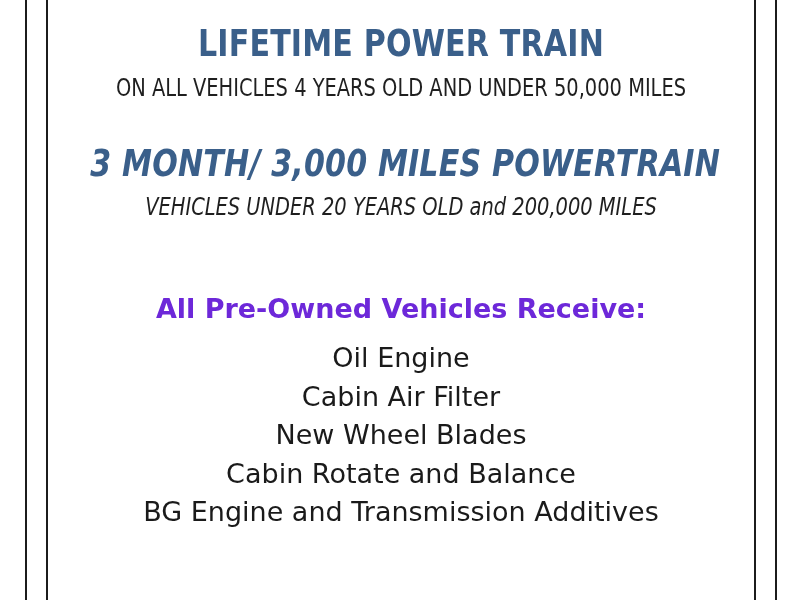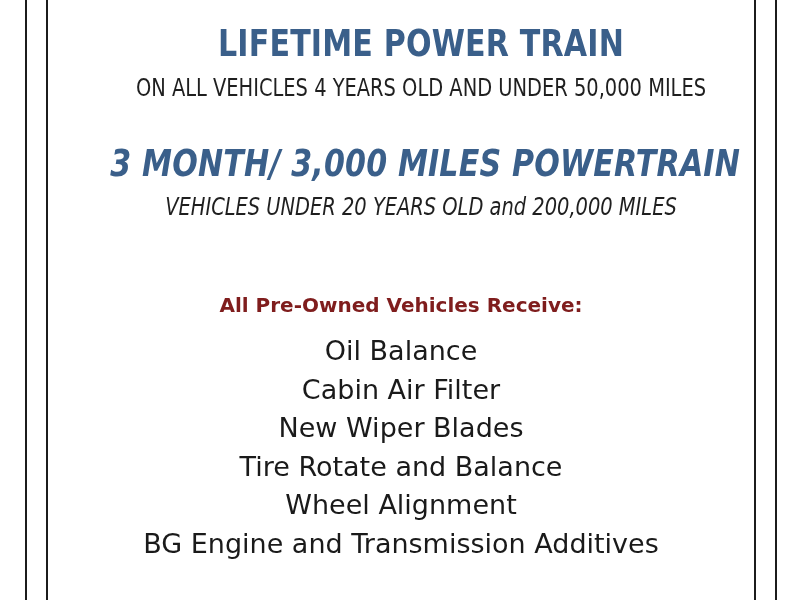--- a/index.html
+++ b/index.html
@@ -33,21 +33,21 @@
     position: absolute;
     left: 48px;
     top: 0;
     width: 706px;
     height: 600px;
     background: #ffffff;
     text-align: center;
   }
 
   
-  .warranty-block { width: 100%; margin-left: 20px; }
+  .warranty-block { width: 100%; }
 
   .warranty-title {
     color: #3a5f8a;
     font-family: "DejaVu Sans Condensed", "Liberation Sans Narrow", "Liberation Sans", sans-serif;
     font-weight: bold;
     font-size: 38px;
     line-height: 1.0;
     letter-spacing: 0.2px;
     transform: scaleX(0.88);
     transform-origin: center center;
@@ -70,24 +70,24 @@
   #block-lifetime  { padding-top: 24px; }
   #block-lifetime .warranty-title { margin-bottom: 14px; }
 
   #block-threemonth { padding-top: 44px; font-style: italic; }
   #block-threemonth .warranty-title { margin-bottom: 13px; }
 
   
   .services-block { padding-top: 76px; }
 
   .services-heading {
-    color: #7f1d1d;
+    color: #6d28d9;
     font-family: "DejaVu Sans", "Liberation Sans", sans-serif;
     font-weight: bold;
-    font-size: 20px;
+    font-size: 27px;
     line-height: 1.0;
     margin: 0 0 17px 0;
     white-space: nowrap;
   }
 
   .services-list {
     list-style: none;
     margin: 0;
     padding: 0;
   }
@@ -116,22 +116,21 @@
   </div>
 
   <div class="warranty-block" id="block-threemonth">
     <div class="warranty-title">3 MONTH/ 3,000 MILES POWERTRAIN</div>
     <div class="warranty-sub">VEHICLES UNDER 20 YEARS OLD and 200,000 MILES</div>
   </div>
 
   <div class="services-block">
     <div class="services-heading">All Pre-Owned Vehicles Receive:</div>
     <ul class="services-list" id="services-list">
-        <li>Oil Balance</li>
+        <li>Oil Engine</li>
         <li>Cabin Air Filter</li>
-        <li>New Wiper Blades</li>
-        <li>Tire Rotate and Balance</li>
-        <li>Wheel Alignment</li>
+        <li>New Wheel Blades</li>
+        <li>Cabin Rotate and Balance</li>
         <li>BG Engine and Transmission Additives</li>
       </ul>
   </div>
 
 </div>
 
 </body></html>

